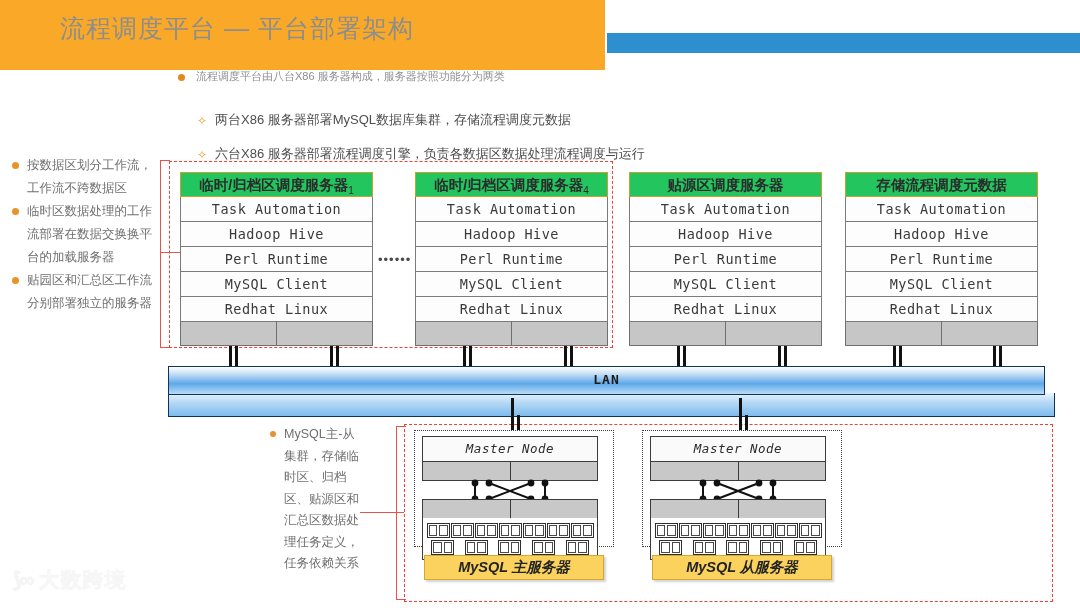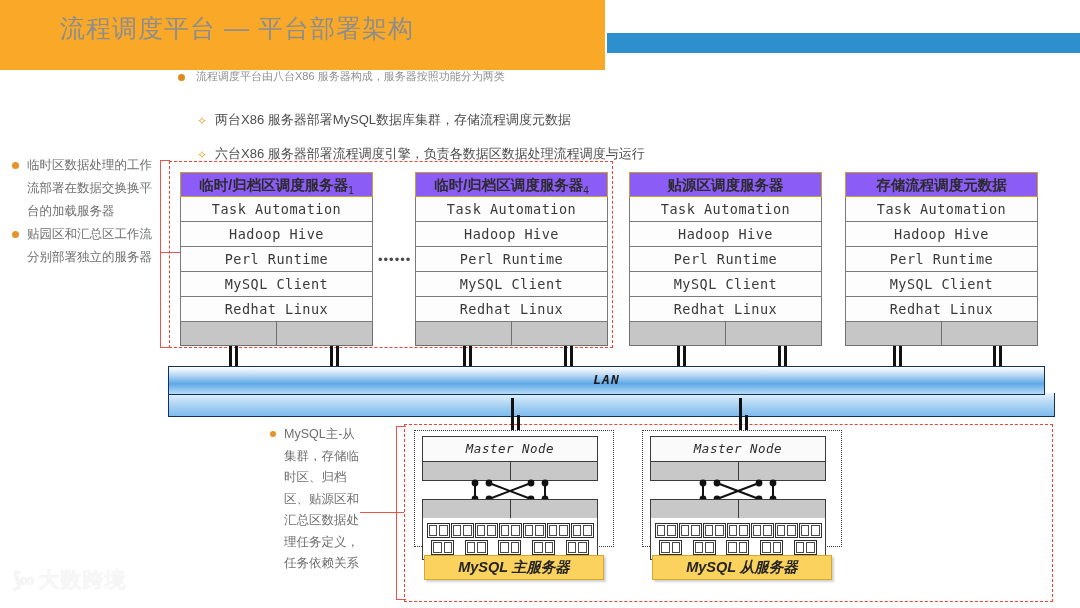--- a/index.html
+++ b/index.html
@@ -68,21 +68,21 @@
   .brk-line-top{left:160px;top:252px;width:22px;}
   .brk-line-bot{left:360px;top:512px;width:44px;}
   
   .dashbox{position:absolute;border:1.6px dashed #ef4136;}
   .dashbox-top{left:169px;top:161px;width:442px;height:185px;}
   .dashbox-bot{left:404px;top:424px;width:647px;height:176px;}
   
   .srv{position:absolute;top:172px;width:193px;}
   .srv-hd{
     height:25px;line-height:25px;text-align:center;
-    background:#8b5cf6;border:1px solid #c9a227;
+    background:#22c55e;border:1px solid #c9a227;
     font-size:14.5px;color:#2b2b2b;font-weight:bold;
     box-sizing:border-box;
   }
   .srv-hd sub{font-size:10px;font-weight:normal;}
   .srv-row{
     height:25px;line-height:25px;text-align:center;
     border:1px solid #7b7b7b;border-top:none;
     font-family:"DejaVu Sans Mono","Liberation Mono",monospace;
     font-size:13.5px;color:#3a3a3a;letter-spacing:.5px;
     background:#fdfdfd;box-sizing:border-box;
@@ -95,21 +95,21 @@
   .srv-foot div:first-child{border-right:1px solid #6f6f6f;}
   .srv1{left:180px;} .srv2{left:415px;} .srv3{left:629px;} .srv4{left:845px;}
   .ellipsis{
     position:absolute;left:378px;top:252px;
     font-size:13px;color:#4a4a4a;letter-spacing:1px;
   }
   
   .leg{position:absolute;width:3px;background:#111;}
   .leg2{position:absolute;width:3px;background:#111;}
   
-  .lan-wrap{position:absolute;left:168px;top:366px;font-style:italic;}
+  .lan-wrap{position:absolute;left:168px;top:366px;}
   .lan-top{
     width:877px;height:29px;box-sizing:border-box;
     border:1.6px solid #10335e;
     background:linear-gradient(to bottom,#ffffff 0%,#cfe4f7 22%,#5ea8e8 62%,#b9dcf7 100%);
     position:relative;
   }
   .lan-label{
     position:absolute;left:0;right:0;top:5px;text-align:center;
     font-family:"DejaVu Sans Mono","Liberation Mono",monospace;
     font-size:13px;color:#1b1b1b;font-weight:bold;letter-spacing:1px;
@@ -188,20 +188,21 @@
   <span class="dot"></span><span>流程调度平台由八台X86 服务器构成，服务器按照功能分为两类</span>
 </div>
 <div class="b2 b2a">
   <span class="dm">✧</span><span>两台X86 服务器部署MySQL数据库集群，存储流程调度元数据</span>
 </div>
 <div class="b2 b2b">
   <span class="dm">✧</span><span>六台X86 服务器部署流程调度引擎，负责各数据区数据处理流程调度与运行</span>
 </div>
 
 <div class="side-note side-left">
+  <p class="li">按数据区划分工作流，工作流不跨数据区</p>
   <p class="li">临时区数据处理的工作流部署在数据交换换平台的加载服务器</p>
   <p class="li">贴园区和汇总区工作流分别部署独立的服务器</p>
 </div>
 
 <div class="mysql-note">
   <div class="li">MySQL主-从集群，存储临时区、归档区、贴源区和汇总区数据处理任务定义，任务依赖关系</div>
 </div>
 
 <div class="brk brk-top"></div>
 <div class="brk-line brk-line-top"></div>

